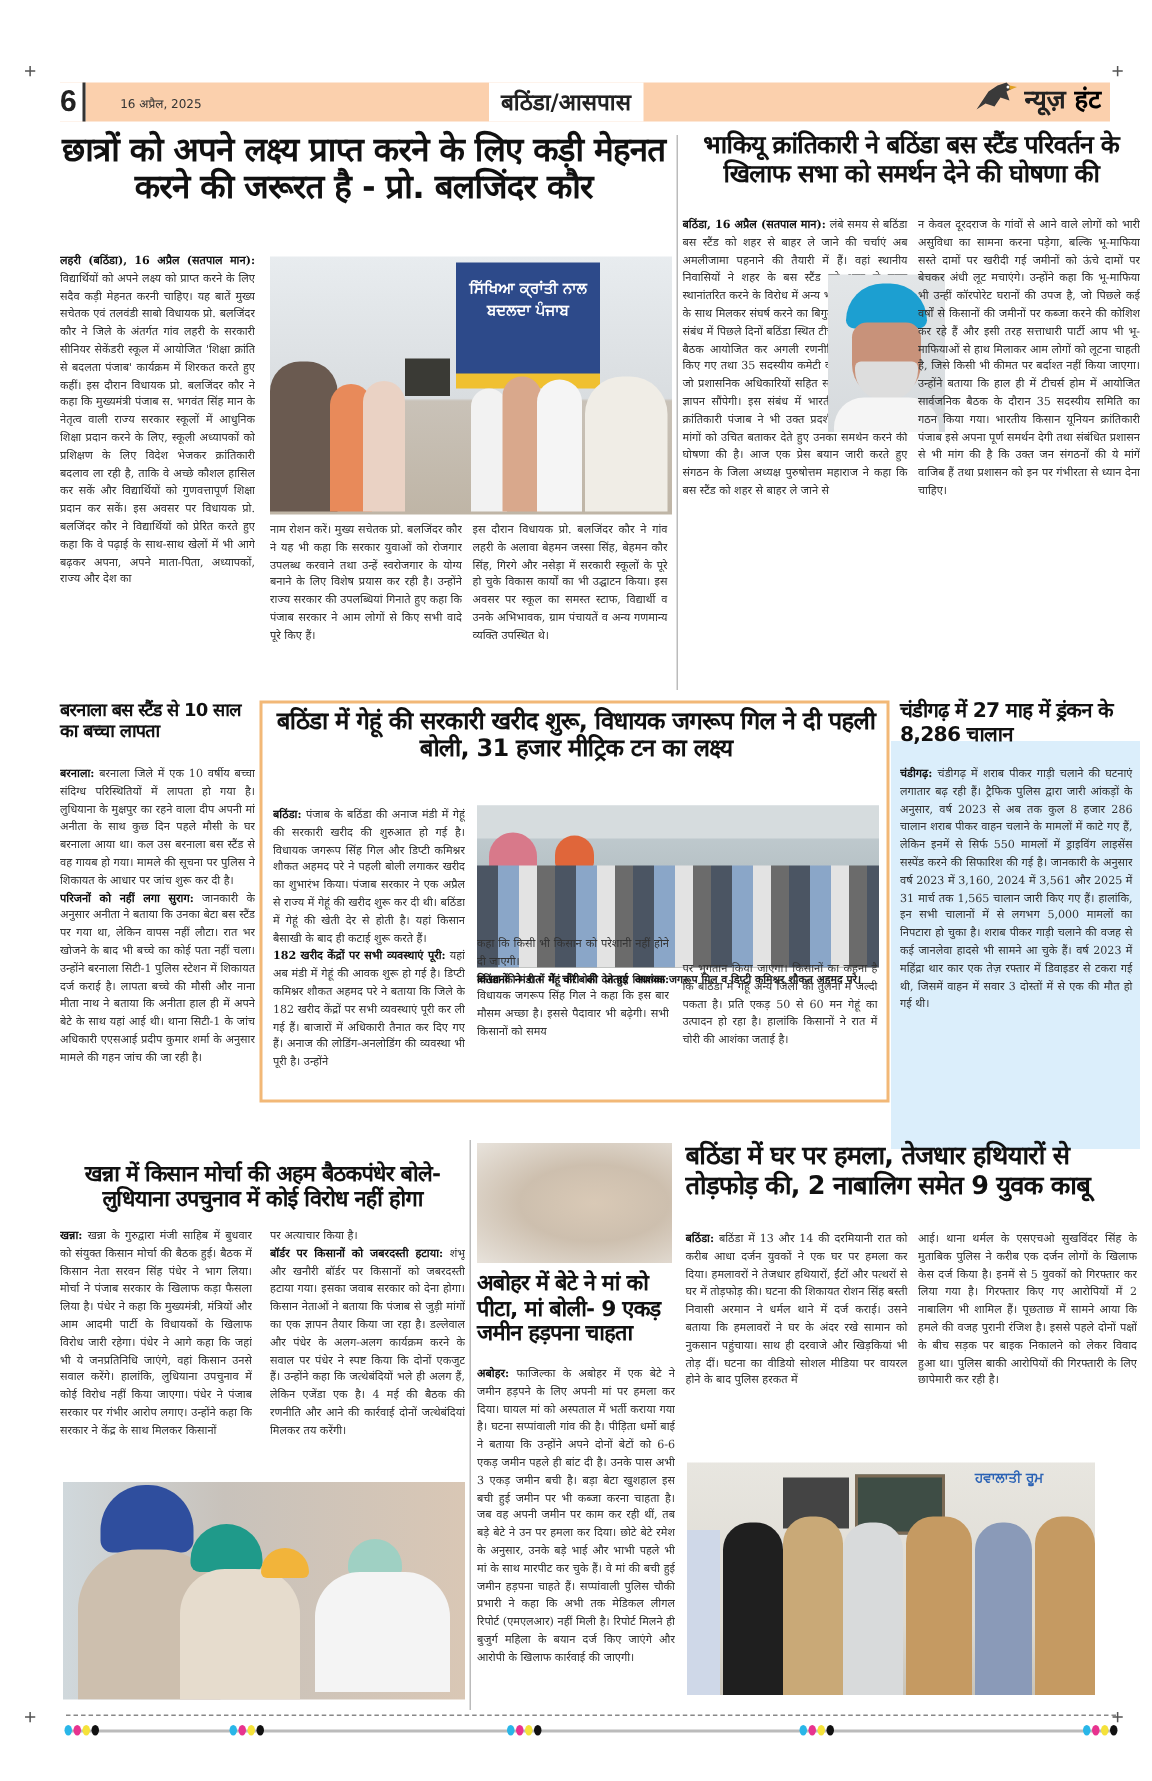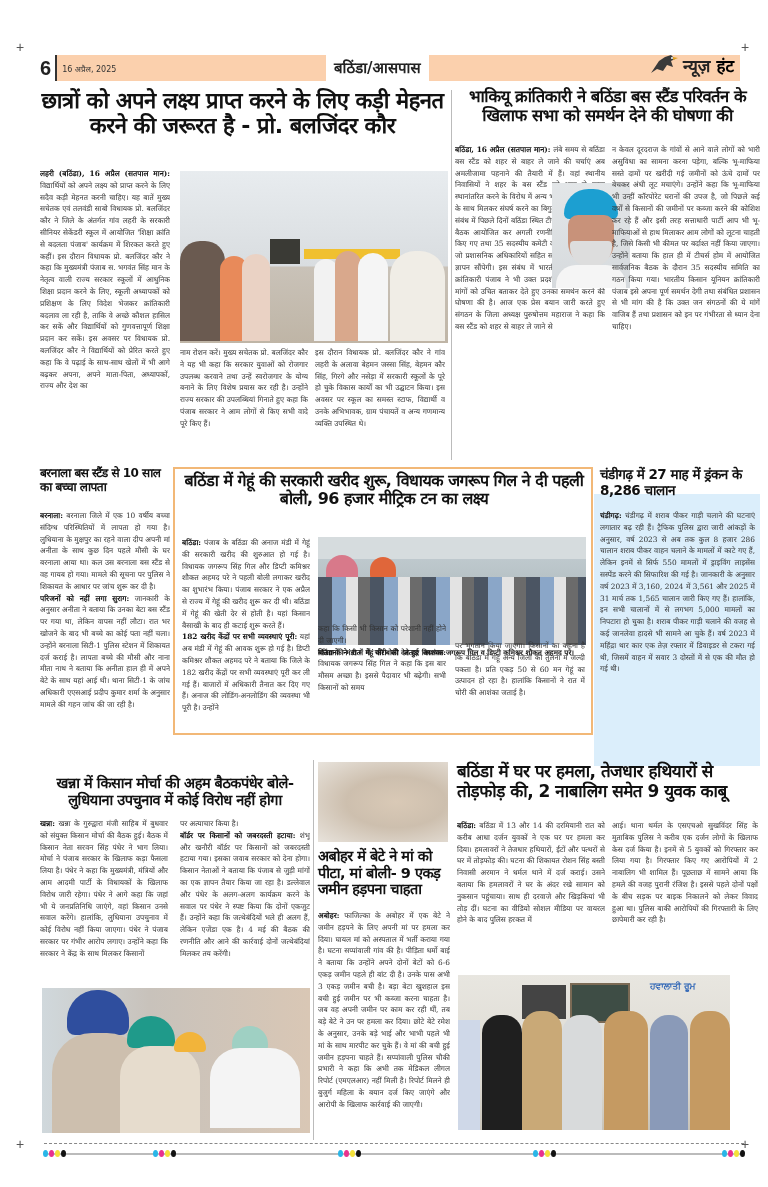--- a/index.html
+++ b/index.html
@@ -1,21 +1,21 @@
 <!DOCTYPE html>
 <html><head>
 <meta charset="utf-8">
 <style>
 *{box-sizing:border-box;margin:0;padding:0}
 html,body{width:768px;height:1187px;background:#fff;overflow:hidden}
 body{font-family:"DejaVu Sans","Liberation Sans",sans-serif;color:#222;position:relative}
 .crop{position:absolute;font-size:14px;color:#555;line-height:1;font-family:"Liberation Sans",sans-serif}
 .hdr{position:absolute;left:40px;top:55px;width:700px;height:26px;background:#fbd0ad;display:flex;align-items:center}
 .hdr .pg{font-weight:bold;font-size:20px;font-family:"Liberation Sans",sans-serif;background:#fff;height:26px;line-height:26px;padding-right:4px;border-right:2px solid #333}
-.hdr .date{font-size:8px;margin-left:5px;color:#333}
+.hdr .date{font-size:8px;margin-left:23px;color:#333}
 .hdr .sec{position:absolute;left:286px;background:#fff;height:26px;line-height:26px;padding:0 8px;font-weight:bold;font-size:15px}
 .hdr .logo{position:absolute;right:6px;top:-2px;display:flex;align-items:center;font-weight:bold;font-size:17px}
 .hdr .logo .bird{width:30px;height:24px;margin-right:4px}
 .hdr .logo .hunt{color:#000000}
 .head{position:absolute;font-weight:bold;color:#111;line-height:1.15;font-family:"DejaVu Sans",sans-serif;letter-spacing:-0.5px}
 .col{position:absolute;font-size:7.4px;line-height:11.8px;color:#333;text-align:justify;overflow:hidden;font-family:"DejaVu Serif",serif}
 .col b{color:#111}
 .photo{position:absolute;overflow:hidden}
 .box-wheat{position:absolute;left:173px;top:467px;width:420px;height:268px;border:2.5px solid #f2b877;background:#fff}
 .box-chd{position:absolute;left:594px;top:494px;width:166px;height:272px;background:#dbeefb}
@@ -44,20 +44,21 @@
         <circle cx="23" cy="5" r="1" fill="#fff"></circle>
         <path d="M24 4 L29 5 L24 7Z" fill="#e0a020"></path>
       </svg>
     <span>न्यूज़</span>&nbsp;<span class="hunt">हंट</span>
   </span>
 </div>
 
 <div class="head" style="left:40px;top:88px;width:405px;font-size:22px;text-align:center">छात्रों को अपने लक्ष्य प्राप्त करने के लिए कड़ी मेहनत करने की जरूरत है - प्रो. बलजिंदर कौर</div>
 <div class="col" style="left:40px;top:168px;width:130px;height:295px"><b>लहरी (बठिंडा), 16 अप्रैल (सतपाल मान):</b> <span>विद्यार्थियों को अपने लक्ष्य को प्राप्त करने के लिए सदैव कड़ी मेहनत करनी चाहिए। यह बातें मुख्य सचेतक एवं तलवंडी साबो विधायक प्रो. बलजिंदर कौर ने जिले के अंतर्गत गांव लहरी के सरकारी सीनियर सेकेंडरी स्कूल में आयोजित 'शिक्षा क्रांति से बदलता पंजाब' कार्यक्रम में शिरकत करते हुए कहीं। इस दौरान विधायक प्रो. बलजिंदर कौर ने कहा कि मुख्यमंत्री पंजाब स. भगवंत सिंह मान के नेतृत्व वाली राज्य सरकार स्कूलों में आधुनिक शिक्षा प्रदान करने के लिए, स्कूली अध्यापकों को प्रशिक्षण के लिए विदेश भेजकर क्रांतिकारी बदलाव ला रही है, ताकि वे अच्छे कौशल हासिल कर सकें और विद्यार्थियों को गुणवत्तापूर्ण शिक्षा प्रदान कर सकें। इस अवसर पर विधायक प्रो. बलजिंदर कौर ने विद्यार्थियों को प्रेरित करते हुए कहा कि वे पढ़ाई के साथ-साथ खेलों में भी आगे बढ़कर अपना, अपने माता-पिता, अध्यापकों, राज्य और देश का</span></div>
 <div class="photo" style="left:180px;top:171px;width:268px;height:172px;background:linear-gradient(180deg,#e8ecef 0%,#d9dde0 55%,#c9c2b8 56%,#bfb5a6 100%)">
+  <div style="position:absolute;left:124px;top:4px;width:96px;height:76px;background:#2d4a8a;color:#fff;font-size:10px;font-weight:bold;text-align:center;padding-top:10px;line-height:15px">ਸਿੱਖਿਆ ਕ੍ਰਾਂਤੀ ਨਾਲ ਬਦਲਦਾ ਪੰਜਾਬ</div>
   <div style="position:absolute;left:124px;top:78px;width:96px;height:10px;background:#f0c030"></div>
   <div style="position:absolute;left:90px;top:68px;width:30px;height:25px;background:#3a3a35"></div>
   <div style="position:absolute;left:0;top:70px;width:45px;height:100px;background:#6a5a50;border-radius:20px 20px 0 0"></div>
   <div style="position:absolute;left:40px;top:85px;width:28px;height:85px;background:#e88a5a;border-radius:14px 14px 0 0"></div>
   <div style="position:absolute;left:62px;top:83px;width:28px;height:87px;background:#ead2c4;border-radius:14px 14px 0 0"></div>
   <div style="position:absolute;left:134px;top:88px;width:24px;height:82px;background:#f2f2f2;border-radius:12px 12px 0 0"></div>
   <div style="position:absolute;left:155px;top:80px;width:26px;height:90px;background:#d9a88c;border-radius:13px 13px 0 0"></div>
   <div style="position:absolute;left:178px;top:82px;width:30px;height:88px;background:#f5f5f5;border-radius:15px 15px 0 0"></div>
   <div style="position:absolute;left:210px;top:80px;width:55px;height:90px;background:#f0ede6;border-radius:25px 25px 0 0"></div>
 </div>
@@ -73,21 +74,21 @@
   <div style="position:absolute;left:4px;top:82px;width:70px;height:23px;background:#f5f5f5;border-radius:20px 20px 0 0"></div>
 </div>
 <div class="col" style="left:612px;top:144px;width:148px;height:315px">न केवल दूरदराज के गांवों से आने वाले लोगों को भारी असुविधा का सामना करना पड़ेगा, बल्कि भू-माफिया सस्ते दामों पर खरीदी गई जमीनों को ऊंचे दामों पर बेचकर अंधी लूट मचाएंगे। उन्होंने कहा कि भू-माफिया भी उन्हीं कॉरपोरेट घरानों की उपज है, जो पिछले कई वर्षों से किसानों की जमीनों पर कब्जा करने की कोशिश कर रहे हैं और इसी तरह सत्ताधारी पार्टी आप भी भू-माफियाओं से हाथ मिलाकर आम लोगों को लूटना चाहती है, जिसे किसी भी कीमत पर बर्दाश्त नहीं किया जाएगा। उन्होंने बताया कि हाल ही में टीचर्स होम में आयोजित सार्वजनिक बैठक के दौरान 35 सदस्यीय समिति का गठन किया गया। भारतीय किसान यूनियन क्रांतिकारी पंजाब इसे अपना पूर्ण समर्थन देगी तथा संबंधित प्रशासन से भी मांग की है कि उक्त जन संगठनों की ये मांगें वाजिब हैं तथा प्रशासन को इन पर गंभीरता से ध्यान देना चाहिए।</div>
 
 <div class="vrule" style="left:451px;top:90px;height:370px"></div>
 
 <div class="head" style="left:40px;top:467px;width:130px;font-size:12px">बरनाला बस स्टैंड से 10 साल का बच्चा लापता</div>
 <div class="col" style="left:40px;top:510px;width:130px;height:240px"><b>बरनाला:</b> <span>बरनाला जिले में एक 10 वर्षीय बच्चा संदिग्ध परिस्थितियों में लापता हो गया है। लुधियाना के मुक्षपुर का रहने वाला दीप अपनी मां अनीता के साथ कुछ दिन पहले मौसी के घर बरनाला आया था। कल उस बरनाला बस स्टैंड से वह गायब हो गया। मामले की सूचना पर पुलिस ने शिकायत के आधार पर जांच शुरू कर दी है।</span><br><b>परिजनों को नहीं लगा सुराग:</b> <span>जानकारी के अनुसार अनीता ने बताया कि उनका बेटा बस स्टैंड पर गया था, लेकिन वापस नहीं लौटा। रात भर खोजने के बाद भी बच्चे का कोई पता नहीं चला। उन्होंने बरनाला सिटी-1 पुलिस स्टेशन में शिकायत दर्ज कराई है। लापता बच्चे की मौसी और नाना मीता नाथ ने बताया कि अनीता हाल ही में अपने बेटे के साथ यहां आई थी। थाना सिटी-1 के जांच अधिकारी एएसआई प्रदीप कुमार शर्मा के अनुसार मामले की गहन जांच की जा रही है।</span></div>
 
 <div class="box-wheat"></div>
-<div class="head" style="left:182px;top:472px;width:404px;font-size:16px;text-align:center">बठिंडा में गेहूं की सरकारी खरीद शुरू, विधायक जगरूप गिल ने दी पहली बोली, 96 हजार मीट्रिक टन का लक्ष्य</div>
+<div class="head" style="left:182px;top:472px;width:404px;font-size:16px;text-align:center">बठिंडा में गेहूं की सरकारी खरीद शुरू, विधायक जगरूप गिल ने दी पहली बोली, 31 हजार मीट्रिक टन का लक्ष्य</div>
 <div class="col" style="left:182px;top:537px;width:128px;height:192px"><b>बठिंडा:</b> <span>पंजाब के बठिंडा की अनाज मंडी में गेहूं की सरकारी खरीद की शुरुआत हो गई है। विधायक जगरूप सिंह गिल और डिप्टी कमिश्नर शौकत अहमद परे ने पहली बोली लगाकर खरीद का शुभारंभ किया। पंजाब सरकार ने एक अप्रैल से राज्य में गेहूं की खरीद शुरू कर दी थी। बठिंडा में गेहूं की खेती देर से होती है। यहां किसान बैसाखी के बाद ही कटाई शुरू करते हैं।</span><br><b>182 खरीद केंद्रों पर सभी व्यवस्थाएं पूरी:</b> <span>यहां अब मंडी में गेहूं की आवक शुरू हो गई है। डिप्टी कमिश्नर शौकत अहमद परे ने बताया कि जिले के 182 खरीद केंद्रों पर सभी व्यवस्थाएं पूरी कर ली गई हैं। बाजारों में अधिकारी तैनात कर दिए गए हैं। अनाज की लोडिंग-अनलोडिंग की व्यवस्था भी पूरी है। उन्होंने</span></div>
 <div class="photo" style="left:318px;top:537px;width:268px;height:108px;background:linear-gradient(180deg,#c5cfd4 0%,#b7c2c6 40%,#8b8e86 41%,#6f7470 100%)">
   <div style="position:absolute;left:0;top:0;width:268px;height:22px;background:#d6dcde"></div>
   <div style="position:absolute;left:8px;top:18px;width:32px;height:26px;background:#d8798a;border-radius:16px 16px 4px 4px"></div>
   <div style="position:absolute;left:52px;top:20px;width:26px;height:22px;background:#e0663a;border-radius:13px 13px 4px 4px"></div>
   <div style="position:absolute;left:0;top:40px;width:268px;height:68px;background:repeating-linear-gradient(90deg,#4b5563 0 14px,#8aa6c8 14px 28px,#e3e3e3 28px 40px,#6b6b6b 40px 52px)"></div>
 </div>
 <div class="caption" style="left:318px;top:647px;width:270px">बठिंडा की मंडी में गेहूं की बोली देते हुए विधायक जगरूप गिल व डिप्टी कमिश्नर शौकत अहमद परे।</div>
 <div class="col" style="left:318px;top:623px;width:128px;height:70px"><span>कहा कि किसी भी किसान को परेशानी नहीं होने दी जाएगी।</span><br><b>किसानों ने रात में चोरी की जताई आशंका:</b> <span>विधायक जगरूप सिंह गिल ने कहा कि इस बार मौसम अच्छा है। इससे पैदावार भी बढ़ेगी। सभी किसानों को समय</span></div>
 <div class="col" style="left:455px;top:640px;width:130px;height:70px">पर भुगतान किया जाएगा। किसानों का कहना है कि बठिंडा में गेहूं अन्य जिलों की तुलना में जल्दी पकता है। प्रति एकड़ 50 से 60 मन गेहूं का उत्पादन हो रहा है। हालांकि किसानों ने रात में चोरी की आशंका जताई है।</div>

